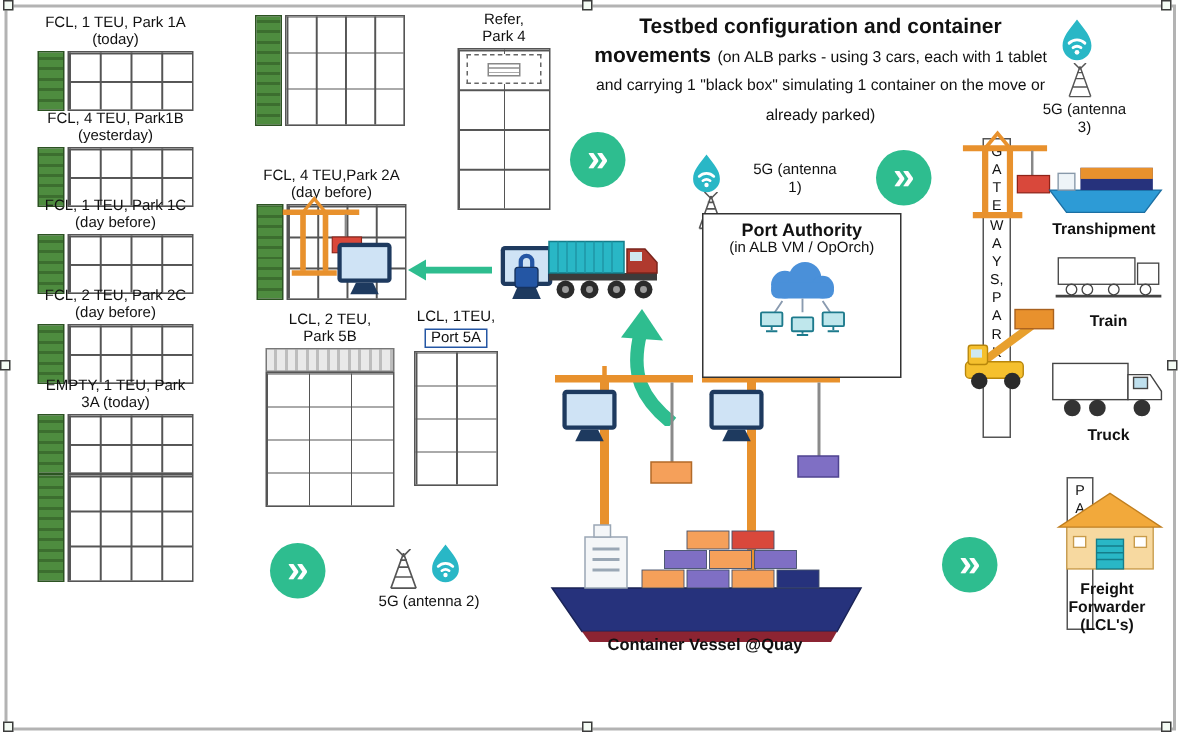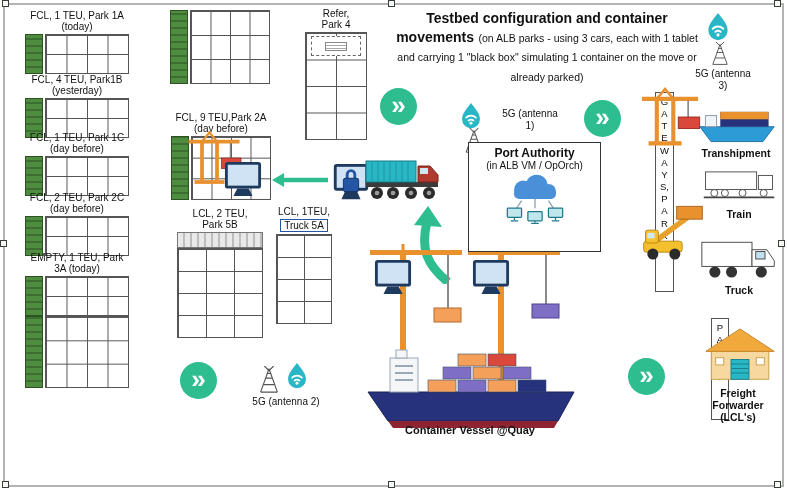--- a/index.html
+++ b/index.html
@@ -195,41 +195,41 @@
     </div>
   </div>
 
   <div class="abs" style="left:168px;top:8px;width:104px">
     <div class="park-row">
       <div class="gstack" style="height:74px"></div>
       <div class="grid" style="width:80px;height:74px;background-size:25% 33.34%"></div>
     </div>
   </div>
   <div class="abs" style="left:166px;top:112px;width:110px">
-    <div class="park-label">FCL, 9 TEU,Park 2A (day before)</div>
+    <div class="park-label">FCL, 4 TEU,Park 2A (day before)</div>
     <div class="park-row">
       <div class="gstack" style="height:64px"></div>
       <div class="grid" style="width:80px;height:64px;background-size:25% 33.34%"></div>
     </div>
   </div>
   <svg class="abs" style="left:184px;top:128px;width:60px;height:60px" viewBox="0 0 80 80">
       <use href="#sym-crane"></use>
     </svg>
   <svg class="abs" style="left:222px;top:160px;width:42px;height:38px" viewBox="0 0 44 40">
       <use href="#sym-tablet"></use>
     </svg>
 
   <div class="abs" style="left:172px;top:208px;width:96px">
     <div class="park-label" style="width:66px">LCL, 2 TEU, Park 5B</div>
     <div class="graybar" style="width:86px;height:16px;margin:2px auto 0"></div>
     <div class="grid" style="width:86px;height:90px;background-size:33.34% 25%;margin:0 auto"></div>
   </div>
   <div class="abs" style="left:274px;top:206px;width:60px">
     <div class="park-label" style="width:56px">LCL, 1TEU,</div>
-    <div class="p5a-box">Truck 5A</div>
+    <div class="p5a-box">Port 5A</div>
     <div class="grid" style="width:56px;height:90px;background-size:50% 25%;margin:0 auto"></div>
   </div>
 
   <div class="abs" style="left:304px;top:8px;width:64px">
     <div class="park-label" style="width:50px">Refer, Park 4</div>
     <div class="grid" style="width:62px;height:108px;background-size:50% 25%;margin:2px auto 0"></div>
     <div class="reefer">
         <div class="reefer-vent"></div>
       </div>
   </div>

